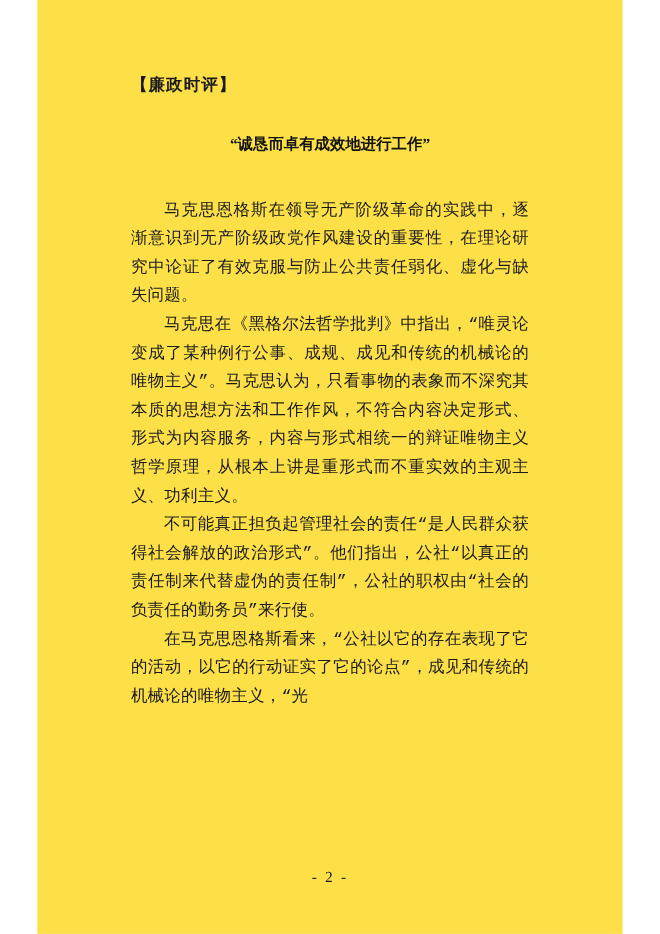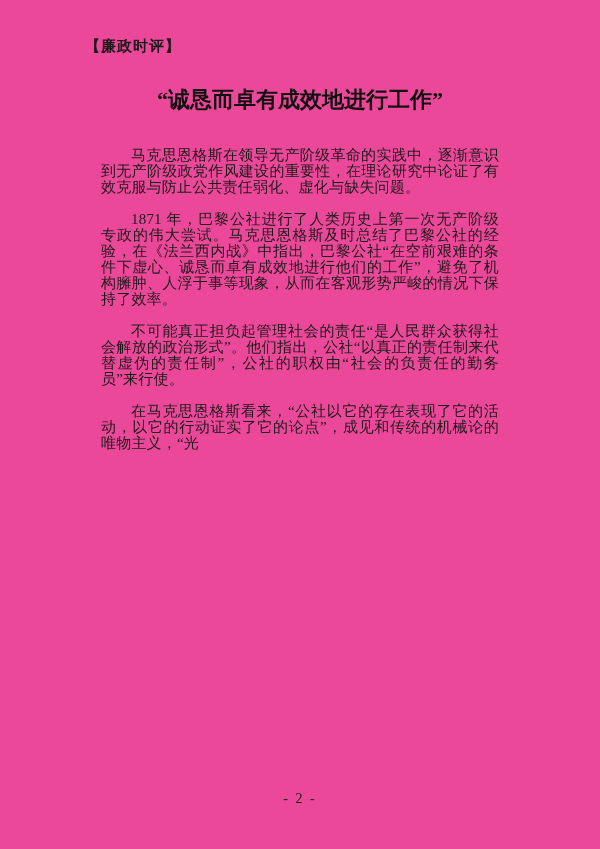--- a/index.html
+++ b/index.html
@@ -3,57 +3,58 @@
 <meta charset="utf-8">
 <style>
   html, body {
     margin: 0;
     padding: 0;
     background: #ffffff;
     font-family: "Liberation Serif", serif;
   }
   .page {
     position: relative;
-    width: 600px;
+    width: 532px;
     height: 849px;
     margin: 0 auto;
-    background: #ec4899;
+    background: #fde047;
     color: #1a1a1a;
     overflow: hidden;
     box-sizing: border-box;
-    padding: 38px 85px 0 85px;
+    padding: 70px 85px 0 85px;
   }
   .section-tag {
     font-size: 15px;
     font-weight: bold;
     letter-spacing: 1px;
     color: #1a1a1a;
     line-height: 17px;
   }
   .doc-title {
     margin-top: 31px;
     text-align: center;
-    font-size: 22px;
+    font-size: 14px;
     font-weight: bold;
     line-height: 28px;
     color: #111111;
   }
   .body-text {
     margin-top: 33px;
   }
   .body-text p {
-    margin: 16px;
+    margin: 0;
     padding: 0;
     font-size: 15px;
-    line-height: 16px;
+    line-height: 26px;
     text-align: justify;
     text-justify: inter-ideograph;
     text-indent: 2em;
     color: #1a1a1a;
     letter-spacing: 0.2px;
+    font-family: Liberation Mono, monospace;
   }
   .page-number {
     position: absolute;
     bottom: 42px;
     left: 0;
     width: 100%;
     text-align: center;
     font-size: 14px;
     color: #1a1a1a;
     letter-spacing: 2px;
@@ -62,19 +63,19 @@
 </head>
 <body>
 
 <div class="page">
   <div class="section-tag">【廉政时评】</div>
 
   <h1 class="doc-title">“诚恳而卓有成效地进行工作”</h1>
 
   <div class="body-text">
     <p>马克思恩格斯在领导无产阶级革命的实践中，逐渐意识到无产阶级政党作风建设的重要性，在理论研究中论证了有效克服与防止公共责任弱化、虚化与缺失问题。</p>
-    <p>1871 年，巴黎公社进行了人类历史上第一次无产阶级专政的伟大尝试。马克思恩格斯及时总结了巴黎公社的经验，在《法兰西内战》中指出，巴黎公社“在空前艰难的条件下虚心、诚恳而卓有成效地进行他们的工作”，避免了机构臃肿、人浮于事等现象，从而在客观形势严峻的情况下保持了效率。</p>
+    <p>马克思在《黑格尔法哲学批判》中指出，“唯灵论变成了某种例行公事、成规、成见和传统的机械论的唯物主义”。马克思认为，只看事物的表象而不深究其本质的思想方法和工作作风，不符合内容决定形式、形式为内容服务，内容与形式相统一的辩证唯物主义哲学原理，从根本上讲是重形式而不重实效的主观主义、功利主义。</p>
     <p>不可能真正担负起管理社会的责任“是人民群众获得社会解放的政治形式”。他们指出，公社“以真正的责任制来代替虚伪的责任制”，公社的职权由“社会的负责任的勤务员”来行使。</p>
     <p>在马克思恩格斯看来，“公社以它的存在表现了它的活动，以它的行动证实了它的论点”，成见和传统的机械论的唯物主义，“光</p>
   </div>
 
   <div class="page-number">- 2 -</div>
 </div>
 
 </body></html>

